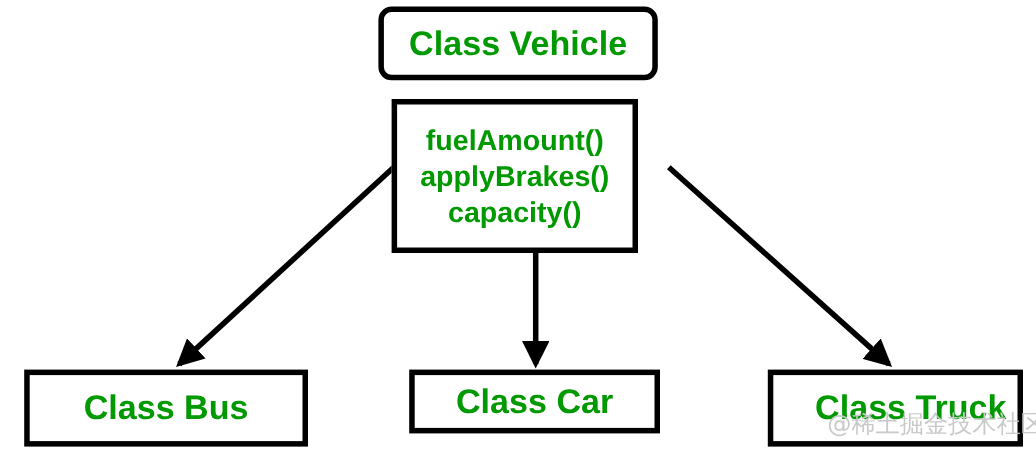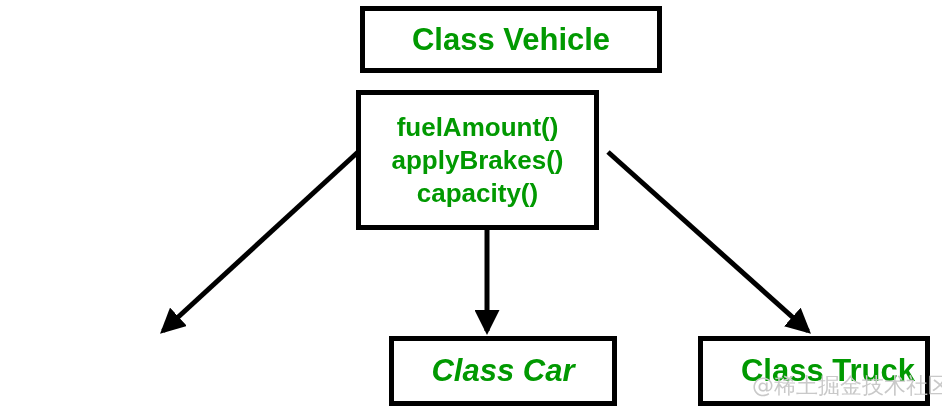--- a/index.html
+++ b/index.html
@@ -35,43 +35,43 @@
     white-space: nowrap;
   }
   .method-line {
     color: #019901;
     font-weight: bold;
     font-size: 26px;
     line-height: 33px;
     white-space: nowrap;
   }
   #box-vehicle {
-    left: 360px;
+    left: 344px;
     top: 6px;
-    width: 302px;
+    width: 254px;
     height: 67px;
+    border-radius: 12px;
   }
   #box-methods {
     left: 356px;
     top: 90px;
-    width: 243px;
+    width: 224px;
     height: 140px;
   }
   #box-bus {
     left: 22px;
     top: 336px;
     width: 258px;
     height: 70px;
   }
   #box-car {
-    left: 389px;
+    left: 372px;
     top: 336px;
     width: 228px;
-    height: 70px;
-    font-style: italic;
+    height: 58px;
   }
   #box-truck {
     left: 698px;
     top: 336px;
     width: 232px;
     height: 70px;
     padding-left: 28px;
   }
   #arrow-layer {
     position: absolute;
@@ -112,20 +112,23 @@
   <div class="uml-box" id="box-vehicle">
     <span class="class-title">Class Vehicle</span>
   </div>
 
   <div class="uml-box" id="box-methods">
     <span class="method-line">fuelAmount()</span>
     <span class="method-line">applyBrakes()</span>
     <span class="method-line">capacity()</span>
   </div>
 
+  <div class="uml-box" id="box-bus">
+    <span class="class-title">Class Bus</span>
+  </div>
 
   <div class="uml-box" id="box-car">
     <span class="class-title">Class Car</span>
   </div>
 
   <div class="uml-box" id="box-truck">
     <span class="class-title">Class Truck</span>
   </div>
 
   <div id="watermark">@稀土掘金技术社区</div>

